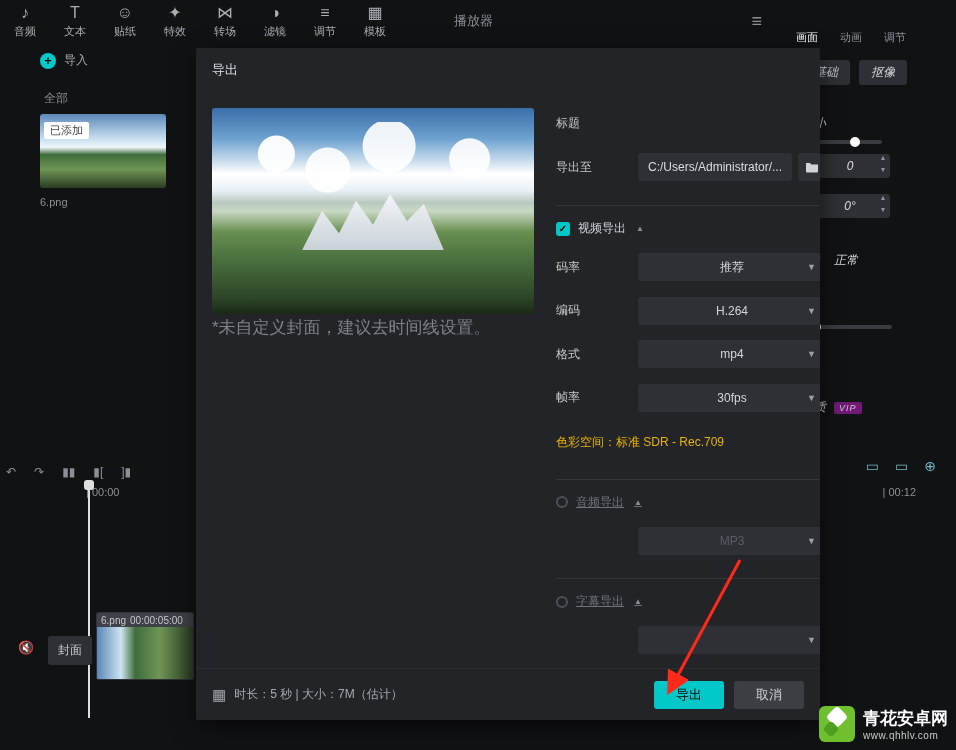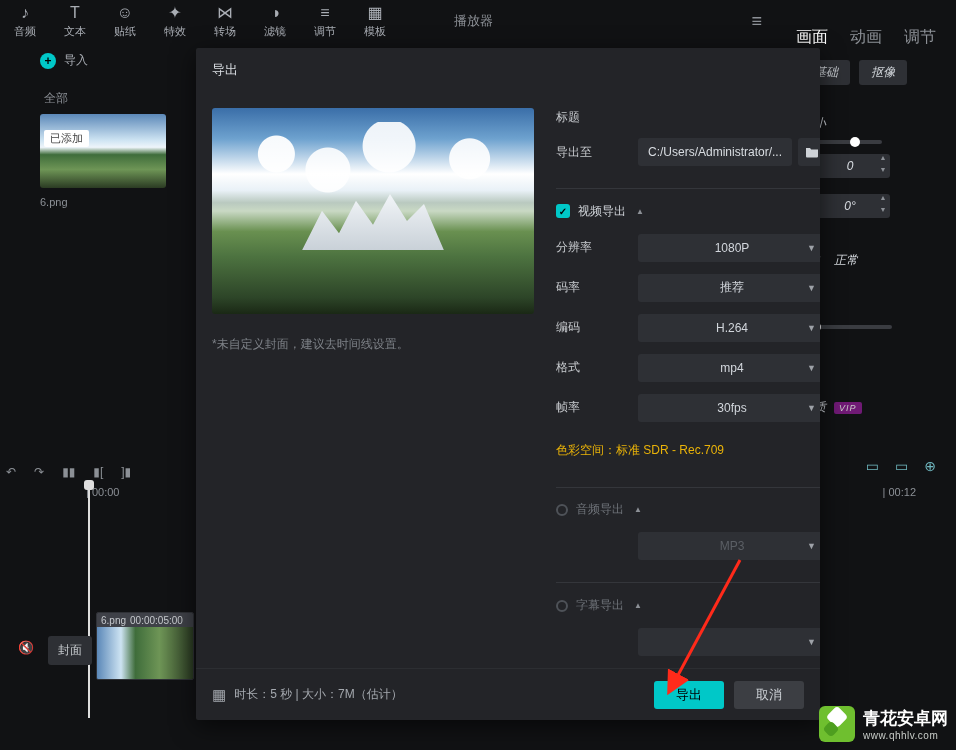--- a/index.html
+++ b/index.html
@@ -7,29 +7,29 @@
 
 
 .top-toolbar { position: absolute; top: 0; left: 0; right: 0; height: 42px; display: flex; }
 .tool-item { width: 50px; display: flex; flex-direction: column; align-items: center; justify-content: center; color: #a9adb4; font-size: 11px; gap: 2px; }
 .tool-item svg, .tool-item .glyph { width: 18px; height: 18px; display:flex; align-items:center;justify-content:center; font-size:16px;}
 
 .player-panel { position: absolute; top: 0; left: 440px; right: 180px; height: 42px; display: flex; align-items: center; padding: 16px 14px; color: #8c9096; font-size: 13px; }
 .player-menu { margin-left: auto; color:#8c9096; font-size:18px;}
 
 .right-tabs { position: absolute; top: 0; right: 0; width: 180px; height: 42px; display: flex; align-items: center; gap: 22px; padding-left: 20px; }
-.right-tab { color: #8c9096; font-size: 16px; margin-top: 32px; }
+.right-tab { color: #8c9096; font-size: 11px; margin-top: 32px; }
 .right-tab.active { color: #fff; }
 
 .import-bar { position: absolute; top: 52px; left: 40px; display: flex; align-items: center; gap: 8px; color:#a9adb4;}
 .import-plus { width: 16px; height: 16px; border-radius: 50%; background:#00c8c8; color:#000; display:flex; align-items:center; justify-content:center; font-size:12px; font-weight:bold;}
 .all-label { position:absolute; top:90px; left:44px; color:#8c9096;}
 .thumb { position:absolute; top:114px; left:40px; width:126px; }
 .thumb-img { width:126px; height:74px; border-radius:3px; background:linear-gradient(to bottom,#5b88b8 0%, #cde3f2 35%, #eef5fa 45%, #3f6d3b 55%, #6e9556 75%, #2b3b23 100%); position:relative;}
-.thumb-tag { position:absolute; top:16px; left:4px; background:#fff; color:#444; font-size:11px; padding:1px 6px; border-radius:2px;}
+.thumb-tag { position:absolute; top:8px; left:4px; background:#fff; color:#444; font-size:11px; padding:1px 6px; border-radius:2px;}
 .thumb-name { margin-top:8px; color:#8c9096; font-size:11px;}
 
 
 .props { position:absolute; right:0; top:52px; width:170px; padding:8px 16px; color:#c9cdd3; font-size:12px;font-style:italic;}
 .props .pill { display:inline-block; background:#2e3035; padding:4px 12px; border-radius:3px; margin-right:6px; margin-bottom:6px; color:#cfd3d8;}
 .props .sec { margin-top:24px; width:90px;}
 .slider { height:4px; background:#3a3c41; border-radius:2px; position:relative; margin-top:8px; width:80px;}
 .slider .knob { width:10px; height:10px; background:#fff; border-radius:50%; position:absolute; top:-3px;}
 .numbox { display:flex; align-items:center; background:#2e3035; border-radius:3px; height:24px; width:88px; margin-top:10px;}
 .numbox .lab{width:22px;text-align:center;color:#8c9096;}
@@ -60,31 +60,31 @@
 .mb-left{width:322px;}
 .preview{width:322px; height:206px; border-radius:3px; background:
   linear-gradient(to bottom, #3a6ea8 0%, #6ea2cf 15%, #ffffff 32%, #e9f1f7 40%, #b9c9bf 46%, #c9d9c4 50%, #699050 60%, #4d7340 72%, #2d4528 92%, #1a2815 100%);
   position:relative; overflow:hidden;}
 .preview .clouds{position:absolute;top:14px;left:0;right:0;height:80px;background:
   radial-gradient(circle at 20% 40%, rgba(255,255,255,.95) 0 18px, transparent 19px),
   radial-gradient(circle at 55% 30%, rgba(255,255,255,.9) 0 26px, transparent 27px),
   radial-gradient(circle at 80% 46%, rgba(255,255,255,.9) 0 20px, transparent 21px),
   radial-gradient(circle at 36% 60%, rgba(255,255,255,.88) 0 22px, transparent 23px);}
 .preview .mnt{position:absolute;top:86px;left:28%;width:44%;height:56px;background:linear-gradient(180deg,#f2f5f8 0%, #c9d1d8 100%); clip-path:polygon(0 100%, 14% 30%, 26% 70%, 38% 12%, 50% 55%, 62% 0%, 74% 48%, 86% 18%, 100% 100%);}
-.tip{margin-top:22px; color:#7d8187; font-size:12px;}
+.tip{margin-top:2px; color:#7d8187; font-size:17px;}
 .mb-right{flex:1; display:flex; flex-direction:column; position:relative;}
 .frow{display:flex; align-items:center; height:32px; margin-bottom:12px;}
 .flab{width:82px; color:#c6c9cd;}
 .ftxt{flex:1; height:28px; background:#2e3035; border:none; color:#d9dde2; padding:0 10px; border-radius:3px;}
 .fpath{flex:1; height:28px; background:#2e3035; color:#d9dde2; padding:0 10px; border-radius:3px; display:flex; align-items:center; overflow:hidden; white-space:nowrap; text-overflow:ellipsis;}
 .folder{width:28px;height:28px;margin-left:6px;background:#2e3035;border-radius:3px;display:flex;align-items:center;justify-content:center;color:#cfd3d8;}
 .hr{height:1px;background:#34363b;margin:10px 0 14px;}
 .sect{display:flex;align-items:center;gap:8px;color:#cfd3d8;font-size:12px;margin-bottom:14px;}
 .sect .chk{width:14px;height:14px;border-radius:3px;background:#00c8c8;display:flex;align-items:center;justify-content:center;color:#000;font-size:10px;font-weight:bold;}
-.sect.disabled{color:#6e7278;}
+.sect.disabled{color:#6e7278;text-decoration:underline;}
 .sect.disabled .rad{width:12px;height:12px;border-radius:50%;border:2px solid #4e5258;}
 .caret{font-size:8px;color:#8c9096;margin-left:2px;}
 .dd{flex:1;height:28px;background:#2e3035;border-radius:3px;display:flex;align-items:center;justify-content:center;position:relative;color:#d2d6dc;}
 .dd .ar{position:absolute;right:10px;font-size:9px;color:#9ea2a8;}
 .dd.disabled{color:#5b5f65;}
 .info{color:#eab308;margin:8px 0 18px;}
 .modal-foot{height:52px;border-top:1px solid #2c2e32;display:flex;align-items:center;padding:0 16px;}
 .foot-ic{color:#a4a8ae;margin-right:8px;font-size:15px;}
 .foot-txt{color:#a4a8ae;}
 .btn{height:28px;padding:0 22px;border-radius:3px;font-size:13px;display:flex;align-items:center;justify-content:center;cursor:pointer;}
@@ -258,27 +258,20 @@
       </div>
       <div class="hr"></div>
 
       <div class="sect">
         <span class="chk">✓</span>
         <span>视频导出</span>
         <span class="caret">▲</span>
       </div>
 
       <div class="frow">
-          <span class="flab">分辨率</span>
-          <div class="dd">
-            <span>1080P</span>
-            <span class="ar">▼</span>
-          </div>
-        </div>
-      <div class="frow">
           <span class="flab">码率</span>
           <div class="dd">
             <span>推荐</span>
             <span class="ar">▼</span>
           </div>
         </div>
       <div class="frow">
           <span class="flab">编码</span>
           <div class="dd">
             <span>H.264</span>

